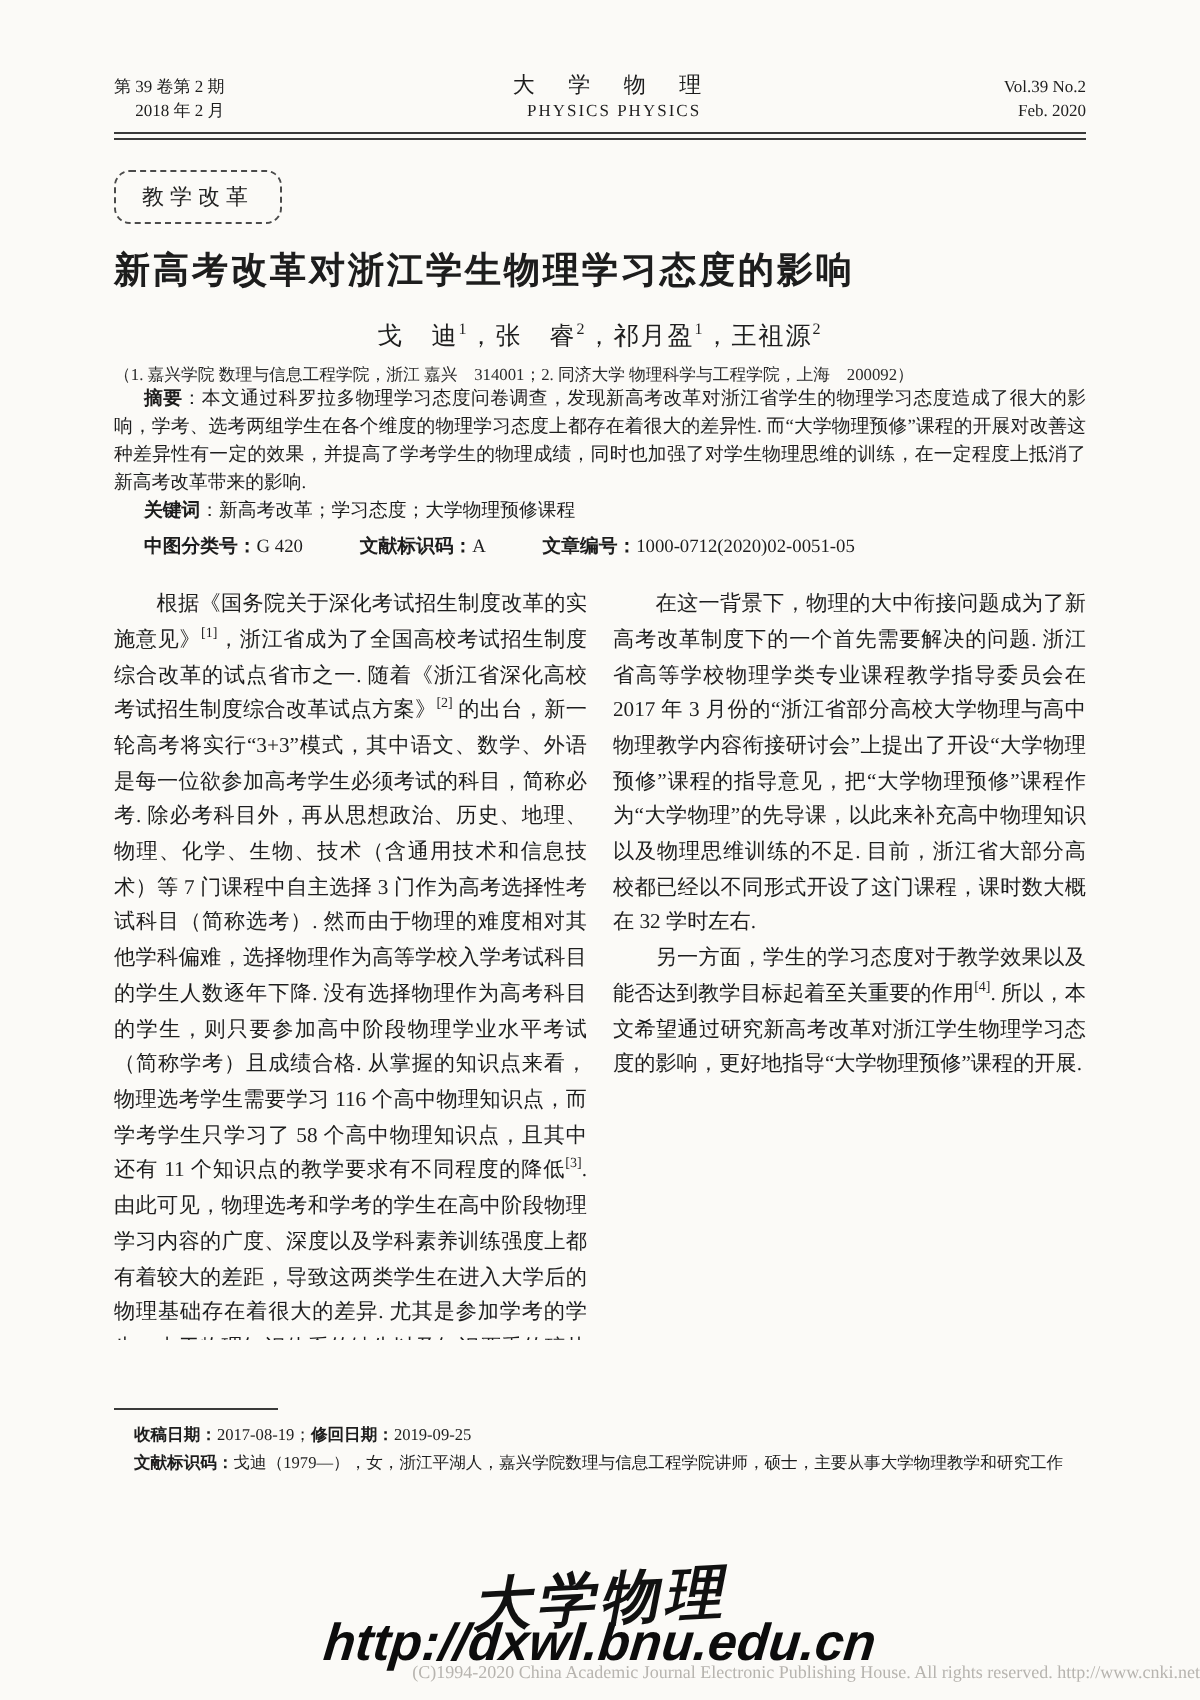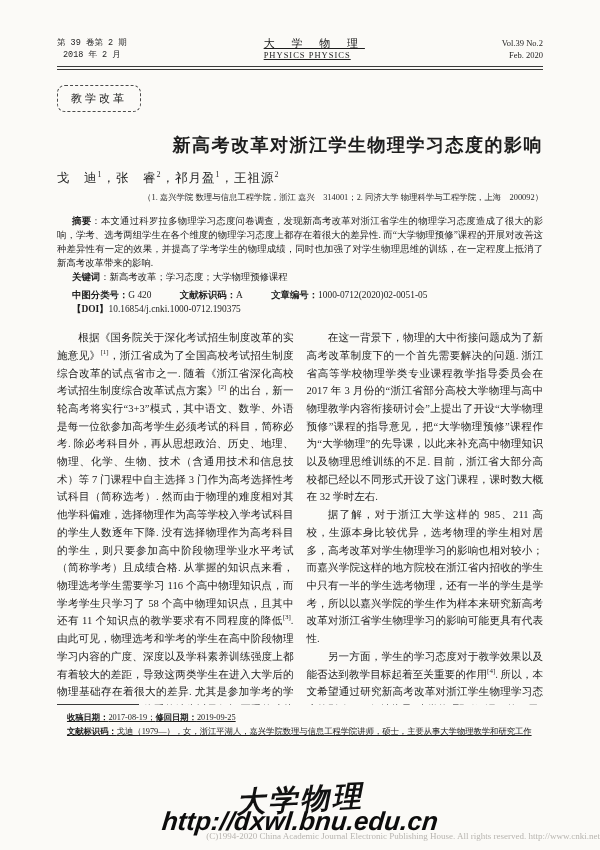--- a/index.html
+++ b/index.html
@@ -10,52 +10,52 @@
     background:#fbfaf7;
     box-sizing:border-box;
     padding:38px 57px 0 57px;
     font-family:"Liberation Serif","DejaVu Serif",serif;
     color:#1d1d1d;
     overflow:hidden;
   }
   
   .jheader{display:flex;justify-content:space-between;align-items:flex-start;
     font-size:8.5px;line-height:11.5px;}
-  .jheader .left{text-align:center;font-family:Liberation Mono, monospace;}
-  .jheader .center{text-align:left;text-decoration:underline;}
+  .jheader .left{text-align:right;}
+  .jheader .center{text-align:center;}
   .jheader .center .cn{font-size:11px;letter-spacing:7px;}
   .jheader .center .en{letter-spacing:1px;}
   .jheader .right{text-align:right;}
   .double-rule{margin-top:5px;height:2px;border-top:1px solid #3a3a3a;border-bottom:1px solid #3a3a3a;}
   
   .badge{display:inline-block;margin-top:15px;padding:5px 13px;
     border:1.5px dashed #4a4a4a;border-radius:8px;
     font-size:11px;letter-spacing:3px;color:#222;}
   
-  .title{margin-top:21px;text-align:right;font-size:18px;font-weight:bold;letter-spacing:1.5px;}
-  .authors{margin-top:13px;text-align:left;font-size:12.5px;letter-spacing:1px;}
+  .title{margin-top:11px;text-align:left;font-size:18px;font-weight:bold;letter-spacing:1.5px;}
+  .authors{margin-top:13px;text-align:center;font-size:12.5px;letter-spacing:1px;}
   .authors sup{font-size:8px;}
-  .affil{margin-top:5px;text-align:right;font-size:8.4px;color:#2a2a2a;}
+  .affil{margin-top:5px;text-align:left;font-size:8.4px;color:#2a2a2a;}
   
   .abstract,.keywords,.metaline,.doiline{
     font-size:9.4px;line-height:14px;text-align:justify;margin:0;}
-  .abstract{margin-top:11px;text-indent:1.6em;}
+  .abstract{text-indent:1.6em;}
   .keywords{text-indent:1.6em;}
   .metaline{margin-top:4px;text-indent:1.6em;}
   .metaline .gap{margin-right:26px;}
   .doiline{text-indent:1.6em;}
   b.lbl{font-weight:bold;}
   
   .columns{display:flex;gap:13px;margin-top:13px;height:376px;overflow:hidden;}
   .col{flex:1;min-width:0;}
   .col p{margin:0;font-size:10.6px;line-height:17.7px;text-align:justify;text-indent:2em;}
   .col p.no-indent{text-indent:0;}
   .col p sup{font-size:7px;line-height:0;}
   
-  .footnote-block{position:absolute;left:57px;right:43px;top:704px;text-decoration:underline;}
+  .footnote-block{position:absolute;left:57px;right:43px;top:704px;}
   .footnote-rule{width:82px;border-top:1px solid #3a3a3a;margin-bottom:7px;}
   .footnote-block p{margin:0 0 1px 0;font-size:8.3px;line-height:12.6px;text-align:justify;text-indent:1.2em;}
   
   .wm-logo{position:absolute;top:780px;left:50%;transform:translateX(-50%) rotate(-3deg);
     font-size:29px;font-weight:bold;font-style:italic;letter-spacing:3px;color:#111;z-index:3;white-space:nowrap;}
   .wm-url{position:absolute;top:806px;left:50%;transform:translateX(-50%) skewX(-6deg);
     font-family:"Liberation Sans","DejaVu Sans",sans-serif;
     font-size:26px;font-weight:bold;font-style:italic;color:#0c0c0c;z-index:2;white-space:nowrap;}
   .copyright{position:absolute;top:831px;left:0;width:100%;text-align:right;
     font-size:9px;color:#b7b4af;z-index:1;white-space:nowrap;}
@@ -93,30 +93,28 @@
   <div class="affil">（1. 嘉兴学院 数理与信息工程学院，浙江 嘉兴　314001；2. 同济大学 物理科学与工程学院，上海　200092）</div>
 
   
   <p class="abstract"><b class="lbl">摘要</b><span>：本文通过科罗拉多物理学习态度问卷调查，发现新高考改革对浙江省学生的物理学习态度造成了很大的影响，学考、选考两组学生在各个维度的物理学习态度上都存在着很大的差异性. 而“大学物理预修”课程的开展对改善这种差异性有一定的效果，并提高了学考学生的物理成绩，同时也加强了对学生物理思维的训练，在一定程度上抵消了新高考改革带来的影响.</span></p>
   <p class="keywords"><b class="lbl">关键词</b><span>：新高考改革；学习态度；大学物理预修课程</span></p>
   <p class="metaline">
     <span class="gap"><b class="lbl">中图分类号：</b><span>G 420</span></span>
     <span class="gap"><b class="lbl">文献标识码：</b><span>A</span></span>
     <span><b class="lbl">文章编号：</b><span>1000-0712(2020)02-0051-05</span></span>
   </p>
-  <p class="doiline"><b class="lbl">【DOI】</b><span>10.16854/j.cnki.1000-0712.190375</span></p>
 
   
   <div class="columns">
     <div class="col">
       <p class="rich">根据《国务院关于深化考试招生制度改革的实施意见》<sup>[1]</sup>，浙江省成为了全国高校考试招生制度综合改革的试点省市之一. 随着《浙江省深化高校考试招生制度综合改革试点方案》<sup>[2]</sup> 的出台，新一轮高考将实行“3+3”模式，其中语文、数学、外语是每一位欲参加高考学生必须考试的科目，简称必考. 除必考科目外，再从思想政治、历史、地理、物理、化学、生物、技术（含通用技术和信息技术）等 7 门课程中自主选择 3 门作为高考选择性考试科目（简称选考）. 然而由于物理的难度相对其他学科偏难，选择物理作为高等学校入学考试科目的学生人数逐年下降. 没有选择物理作为高考科目的学生，则只要参加高中阶段物理学业水平考试（简称学考）且成绩合格. 从掌握的知识点来看，物理选考学生需要学习 116 个高中物理知识点，而学考学生只学习了 58 个高中物理知识点，且其中还有 11 个知识点的教学要求有不同程度的降低<sup>[3]</sup>. 由此可见，物理选考和学考的学生在高中阶段物理学习内容的广度、深度以及学科素养训练强度上都有着较大的差距，导致这两类学生在进入大学后的物理基础存在着很大的差异. 尤其是参加学考的学生，由于物理知识体系的缺失以及知识严重的碎片化，使得他们的物理思维能力和科学素养都相对比较低下，在大学物</p>
     </div>
     <div class="col">
       <p class="rich">在这一背景下，物理的大中衔接问题成为了新高考改革制度下的一个首先需要解决的问题. 浙江省高等学校物理学类专业课程教学指导委员会在 2017 年 3 月份的“浙江省部分高校大学物理与高中物理教学内容衔接研讨会”上提出了开设“大学物理预修”课程的指导意见，把“大学物理预修”课程作为“大学物理”的先导课，以此来补充高中物理知识以及物理思维训练的不足. 目前，浙江省大部分高校都已经以不同形式开设了这门课程，课时数大概在 32 学时左右.</p>
-      <p class="rich">据了解，对于浙江大学这样的 985、211 高校，生源本身比较优异，选考物理的学生相对居多，高考改革对学生物理学习的影响也相对较小；而嘉兴学院这样的地方院校在浙江省内招收的学生中只有一半的学生选考物理，还有一半的学生是学考，所以以嘉兴学院的学生作为样本来研究新高考改革对浙江省学生物理学习的影响可能更具有代表性.</p>
       <p class="rich">另一方面，学生的学习态度对于教学效果以及能否达到教学目标起着至关重要的作用<sup>[4]</sup>. 所以，本文希望通过研究新高考改革对浙江学生物理学习态度的影响，更好地指导“大学物理预修”课程的开展.</p>
     </div>
   </div>
 
   
   <div class="footnote-block">
     <div class="footnote-rule"></div>
     <p><b class="lbl">收稿日期：</b><span>2017-08-19；</span><b class="lbl">修回日期：</b><span>2019-09-25</span></p>
     <p><b class="lbl">文献标识码：</b><span>戈迪（1979—），女，浙江平湖人，嘉兴学院数理与信息工程学院讲师，硕士，主要从事大学物理教学和研究工作</span></p>
   </div>

